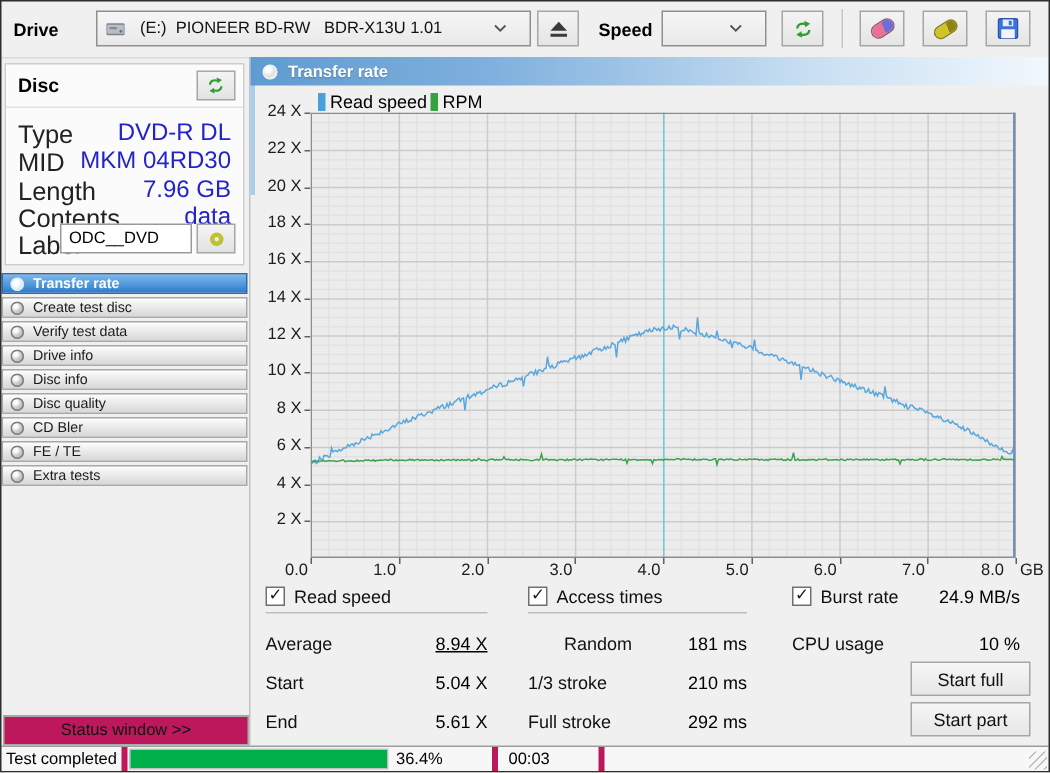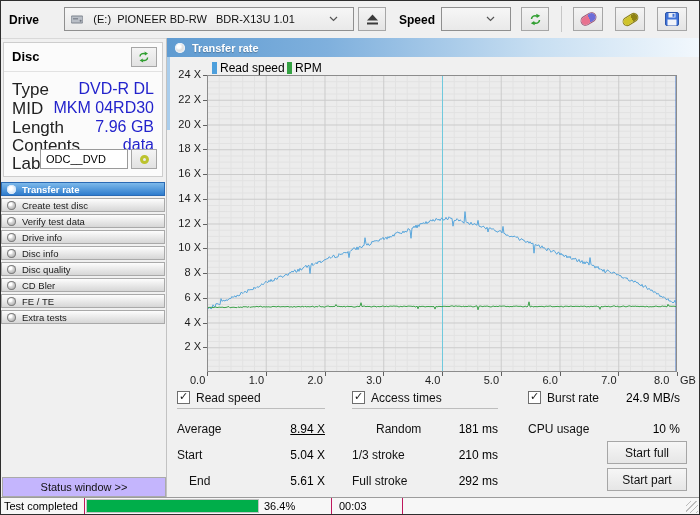--- a/index.html
+++ b/index.html
@@ -30,21 +30,21 @@
 
   .menu-item{position:absolute;left:1px;width:164px;height:14px;
      background:linear-gradient(#fdfdfd,#d6d6d6);border:1px solid #a9a9a9;box-sizing:border-box;
      display:flex;align-items:center;font-size:9.5px;color:#1a1a1a;cursor:default;}
   .menu-item .mi-ic{width:9px;height:9px;border-radius:50%;margin:0 6px 0 5px;flex:0 0 9px;
      background:radial-gradient(circle at 38% 35%,#ffffff 0 16%,#d6d6d6 36%,#8f8f8f 100%);
      box-shadow:0 0 0 1px #7e7e7e inset;}
   .menu-item.selected{background:linear-gradient(#7db9ea,#2e7ccd);border-color:#2a6ab4;color:#fff;font-weight:bold;}
   .menu-item.selected .mi-ic{background:radial-gradient(circle at 38% 35%,#ffffff 0 22%,#e8f2fb 45%,#b9d7f0 100%);box-shadow:0 0 0 1px #dceafa inset;}
 
-  .statusbtn{position:absolute;left:2px;top:477px;width:164px;height:20px;background:#c4b5fd;border:1px solid #aaaaaa;box-sizing:border-box;font-size:11px;color:#111;display:flex;align-items:center;justify-content:center;}
+  .statusbtn{position:absolute;left:2px;top:477px;width:164px;height:20px;background:#be185d;border:1px solid #aaaaaa;box-sizing:border-box;font-size:11px;color:#111;display:flex;align-items:center;justify-content:center;}
 
   
   .phdr{position:absolute;left:167px;top:38px;width:533px;height:19px;
      background:linear-gradient(to right,#5f9bd1 0%,#7fb0dd 30%,#c8dff2 70%,#f2f8fd 100%);
      display:flex;align-items:center;}
   .phdr .p-ic{width:10px;height:10px;border-radius:50%;margin:0 7px 0 8px;
      background:radial-gradient(circle at 38% 35%,#ffffff 0 20%,#e0e0e0 45%,#f6f6f6 100%);box-shadow:0 0 0 1px #e8f1fa inset;}
   .phdr .p-t{font-size:11px;font-weight:bold;color:#fff;text-shadow:0 1px 1px rgba(0,0,0,.25);}
 
   .legend-sw{position:absolute;width:5px;height:12px;}
@@ -59,21 +59,21 @@
   
   .cb{position:absolute;width:13px;height:13px;background:#fff;border:1px solid #6e6e6e;box-sizing:border-box;}
   .cb.checked::after{content:"\2713";position:absolute;left:1px;top:-2px;font-size:11px;color:#1a1a1a;}
   .st-t{position:absolute;font-size:12px;color:#111;}
   .st-v{position:absolute;font-size:12px;color:#000000;text-align:right;}
   .rule{position:absolute;height:1px;background:#bdbdbd;}
   .pbtn{position:absolute;left:607px;width:80px;height:23px;background:linear-gradient(#f6f6f6,#e6e6e6);border:1px solid #a6a6a6;box-sizing:border-box;font-size:12px;color:#111;display:flex;align-items:center;justify-content:center;}
 
   
   .sbar{position:absolute;left:1px;top:497px;width:698px;height:17px;background:#f7f7f7;border-top:1px solid #9c9c9c;box-sizing:border-box;font-size:11px;color:#000;}
-  .sseg{position:absolute;top:0;height:16px;line-height:16px;border-right:1px solid #be185d;box-sizing:border-box;}
+  .sseg{position:absolute;top:0;height:16px;line-height:16px;border-right:4px solid #be185d;box-sizing:border-box;}
   .pgtrack{position:absolute;left:85px;top:1px;width:173px;height:14px;background:#fdfdfd;border:1px solid #c2c2c2;box-sizing:border-box;}
   .pgfill{height:100%;background:#00ae4a;}
   .grip{position:absolute;right:1px;bottom:1px;width:12px;height:12px;
     background:repeating-linear-gradient(135deg,transparent 0 3px,#bdbdbd 3px 4px);}
   svg{display:block;}
 </style>
 </head>
 <body>
 
 <div class="toolbar">
@@ -373,21 +373,21 @@
     </svg>
   </div>
 
 <div class="cb checked" style="left:177px;top:391px;" id="cb0"></div>
 <div class="st-t" style="left:196px;top:391px;">Read speed</div>
 <div class="rule" style="left:177px;top:408px;width:148px;"></div>
 <div class="st-t" style="left:177px;top:422px;">Average</div>
 <div class="st-v" style="left:245px;top:422px;width:80px;text-decoration:underline;">8.94 X</div>
 <div class="st-t" style="left:177px;top:448px;">Start</div>
 <div class="st-v" style="left:245px;top:448px;width:80px;">5.04 X</div>
-<div class="st-t" style="left:177px;top:474px;margin-left:12px;">End</div>
+<div class="st-t" style="left:177px;top:474px;">End</div>
 <div class="st-v" style="left:245px;top:474px;width:80px;">5.61 X</div>
 
 <div class="cb checked" style="left:352px;top:391px;" id="cb1"></div>
 <div class="st-t" style="left:371px;top:391px;">Access times</div>
 <div class="rule" style="left:352px;top:408px;width:146px;"></div>
 <div class="st-t" style="left:352px;top:422px;margin-left:24px;">Random</div>
 <div class="st-v" style="left:418px;top:422px;width:80px;">181 ms</div>
 <div class="st-t" style="left:352px;top:448px;">1/3 stroke</div>
 <div class="st-v" style="left:418px;top:448px;width:80px;">210 ms</div>
 <div class="st-t" style="left:352px;top:474px;">Full stroke</div>

